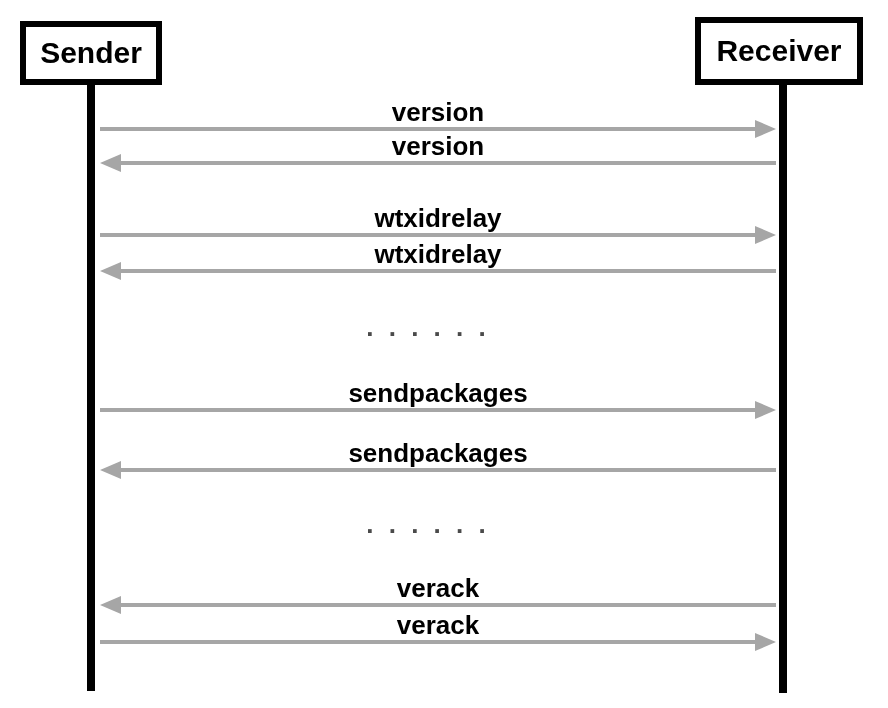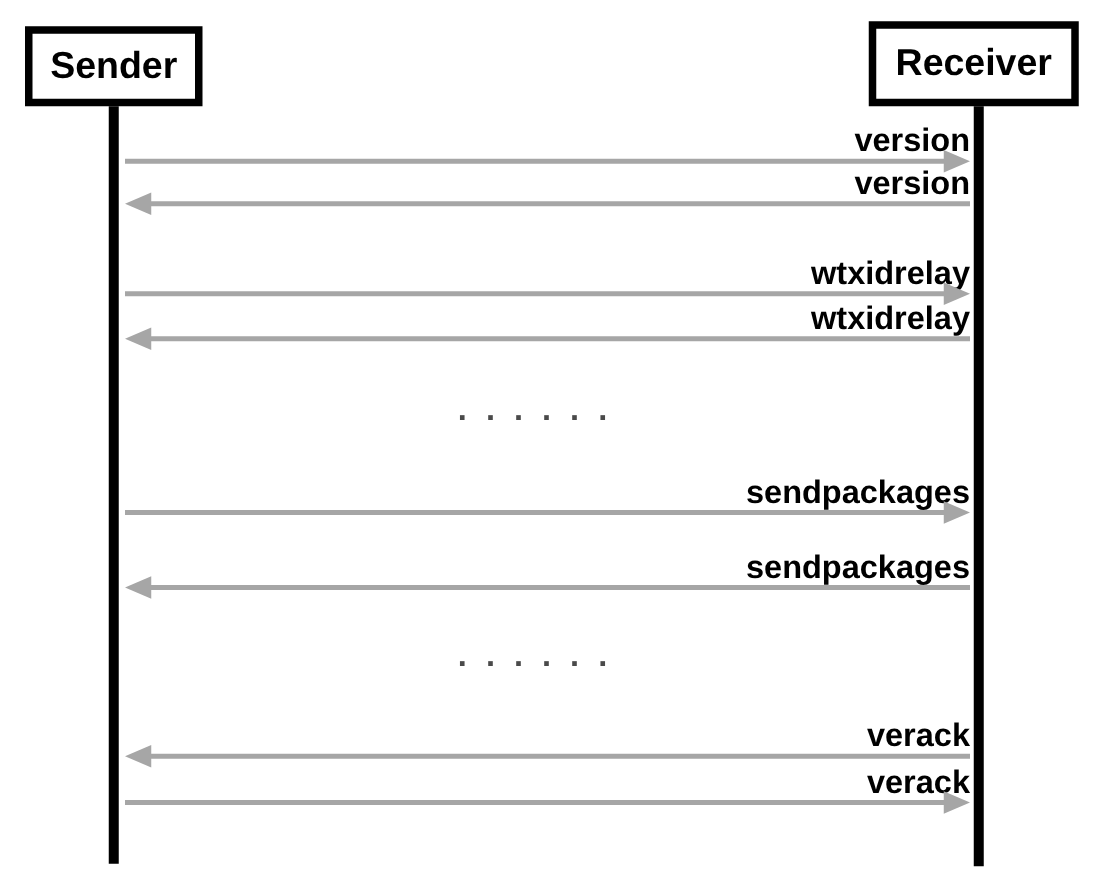--- a/index.html
+++ b/index.html
@@ -63,21 +63,21 @@
     border-top: 9px solid transparent;
     border-bottom: 9px solid transparent;
   }
   .msg.right .msg-head { right: 0; border-left: 21px solid #a6a6a6; }
   .msg.left  .msg-head { left: 0;  border-right: 21px solid #a6a6a6; }
   .msg-label {
     position: absolute;
     left: 0;
     right: 0;
     bottom: 4px;
-    text-align: right;
+    text-align: center;
     font-weight: bold;
     font-size: 26px;
     line-height: 1;
     color: #000000;
     white-space: nowrap;
   }
 
   
   .dots-row {
     position: absolute;

